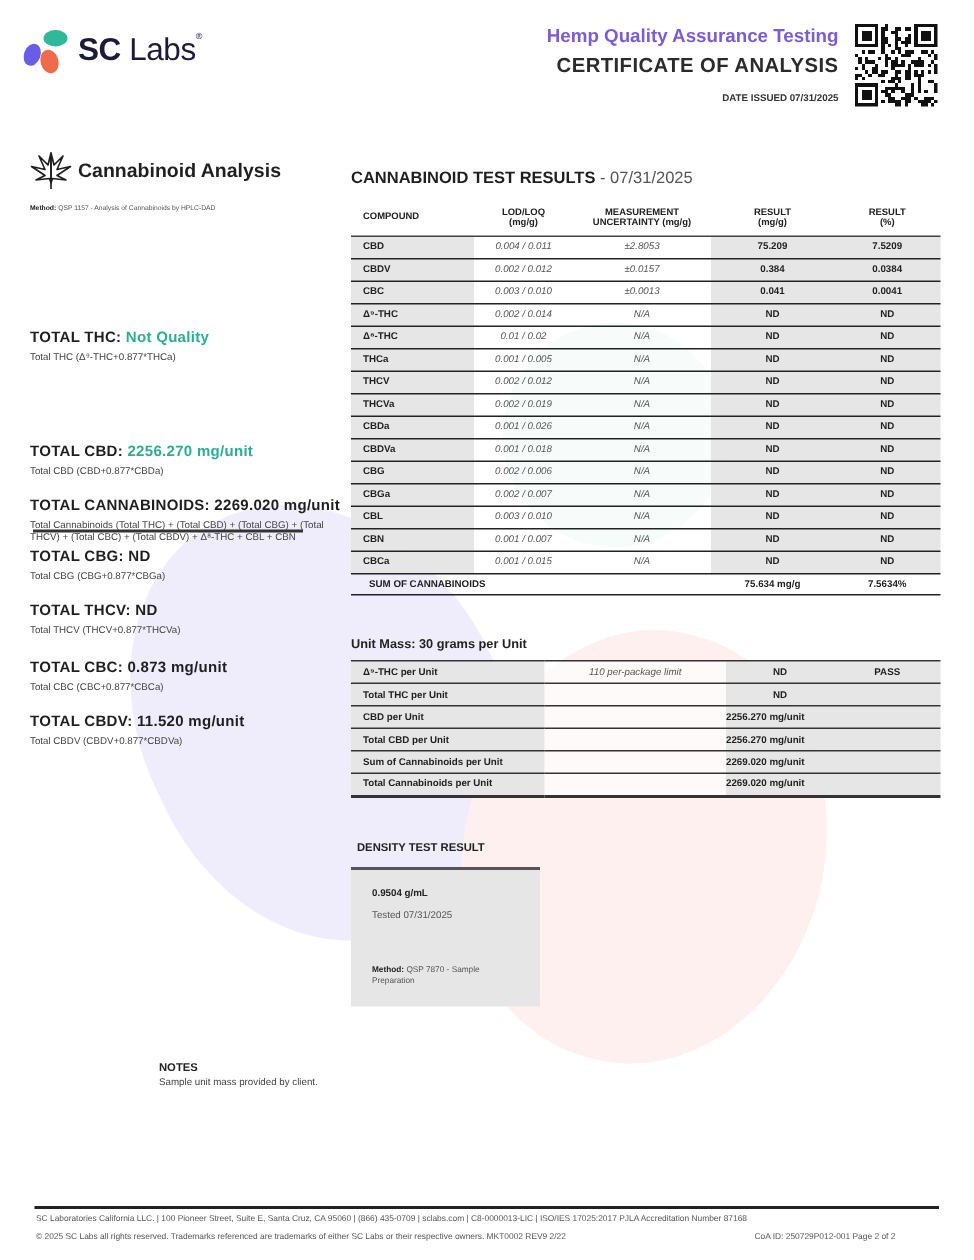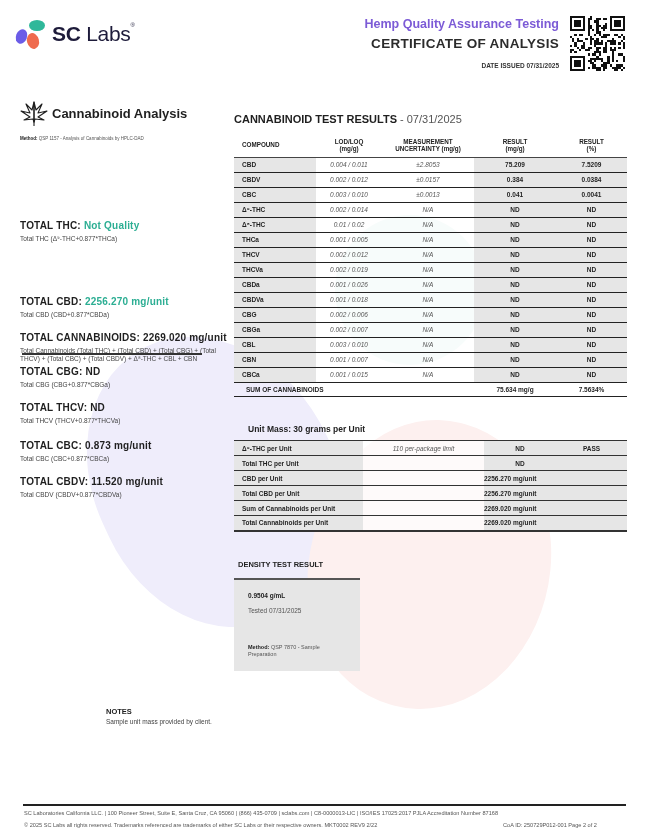--- a/index.html
+++ b/index.html
@@ -57,21 +57,21 @@
   .tr-table td { height: 15px; border-top: 1px solid #222; vertical-align: middle; text-align: center; }
   .tr-table td.c0 { text-align: left; padding-left: 8px; font-weight: 700; background: #e6e6e6; }
   .tr-table td.c1 { font-style: italic; color: #555; background: rgba(255,255,255,0.55); }
   .tr-table td.c2 { font-style: italic; color: #555; background: rgba(255,255,255,0.55); }
   .tr-table td.c3, .tr-table td.c4 { font-weight: 700; background: #e6e6e6; }
   .tr-table tr.first td { border-top: 1.5px solid #444; }
   .tr-table tr.sum td { background: transparent; font-weight: 700; border-top: 1.5px solid #222; border-bottom: 1.5px solid #222; height: 14px; }
   .tr-table tr.sum td.sumlabel { text-align: left; padding-left: 12px; }
 
   
-  .unit-head { position: absolute; left: 248px; top: 424px; font-size: 8.5px; font-weight: 700; color: #222; }
+  .unit-head { position: absolute; left: 234px; top: 424px; font-size: 8.5px; font-weight: 700; color: #222; }
   .um-table { position: absolute; left: 234px; top: 440px; width: 393px; font-size: 6.5px; }
   .um-table td { height: 15px; border-top: 1px solid #333; vertical-align: middle; font-weight: 700; }
   .um-table td.c0 { background: #e6e6e6; padding-left: 8px; width: 129px; }
   .um-table td.c1 { background: rgba(255,255,255,0.65); width: 121px; text-align: center; font-style: italic; font-weight: 400; color: #555; }
   .um-table td.c2 { background: #e6e6e6; width: 72px; }
   .um-table td.c3 { background: #e6e6e6; text-align: center; }
   .um-table td.center { text-align: center; }
   .um-table tr:first-child td { border-top: 1.5px solid #333; }
   .um-table tr:last-child td { border-bottom: 2px solid #333; }
 

